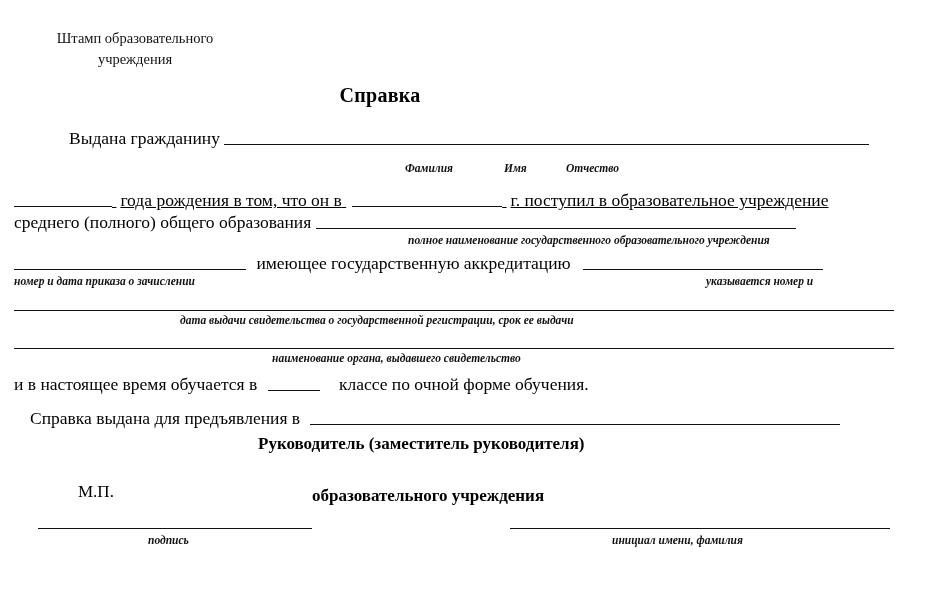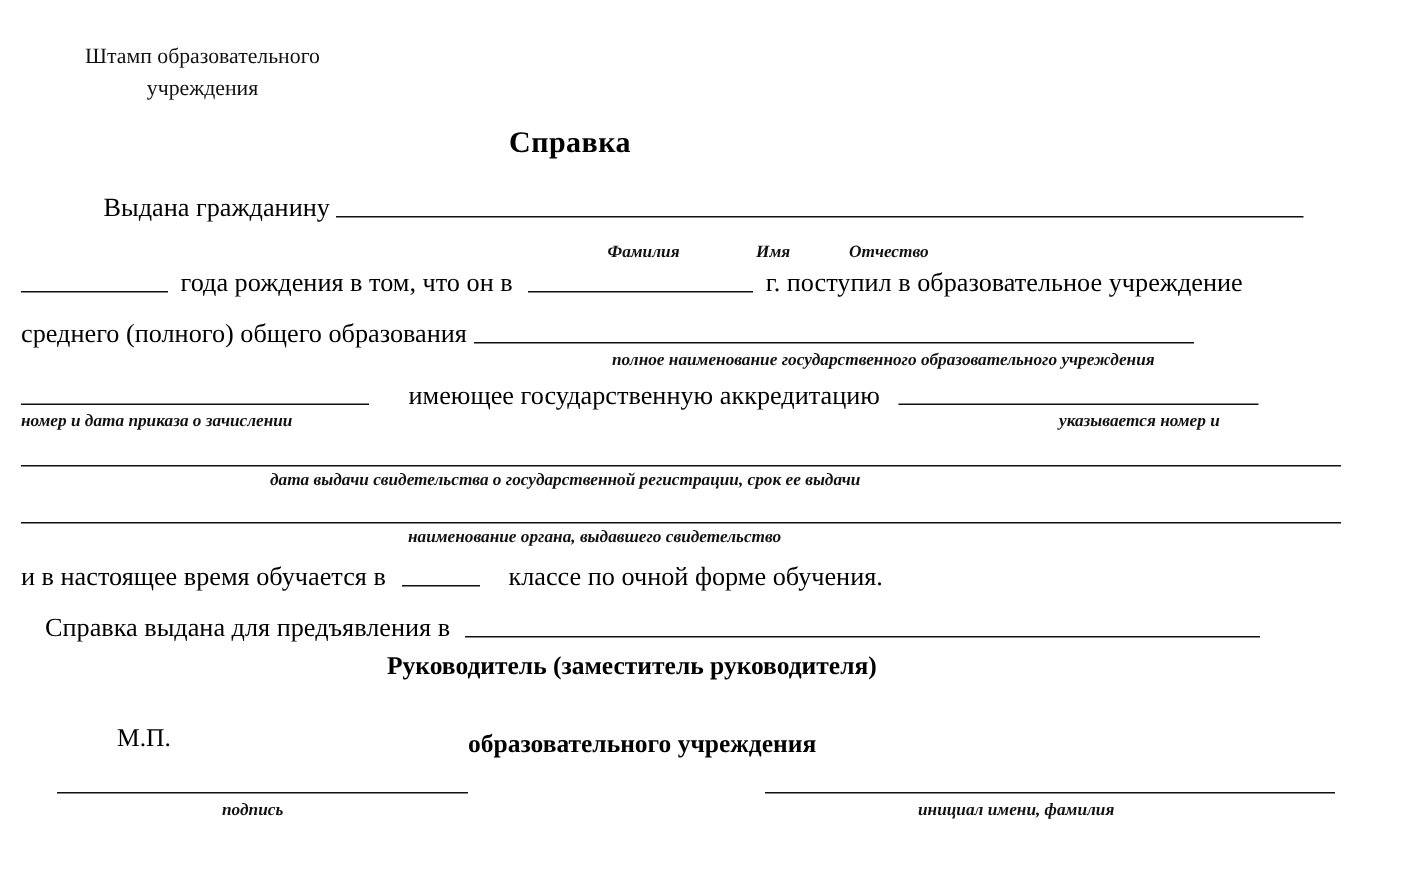--- a/index.html
+++ b/index.html
@@ -100,36 +100,36 @@
   <div class="doc-title">Справка</div>
 
   <div class="line-row" style="left:55px; top:128px;margin-left:14px;">
     <span>Выдана гражданину</span>
     <span class="rule" style="width:645px;"></span>
   </div>
   <div class="caption" style="left:405px; top:162px;">Фамилия</div>
   <div class="caption" style="left:504px; top:162px;">Имя</div>
   <div class="caption" style="left:566px; top:162px;">Отчество</div>
 
-  <div class="line-row" style="left:14px; top:178px;">
+  <div class="line-row" style="left:14px; top:190px;text-decoration:underline;">
     <span class="rule" style="width:98px;"></span>
     <span style="margin-left:4px;">года рождения в том, что он в</span>
     <span class="rule" style="width:150px; margin-left:6px;"></span>
     <span style="margin-left:4px;">г. поступил в образовательное учреждение</span>
   </div>
 
   <div class="line-row" style="left:14px; top:212px;">
     <span>среднего (полного) общего образования</span>
     <span class="rule" style="width:480px;"></span>
   </div>
   <div class="caption" style="left:408px; top:234px;">полное наименование государственного образовательного учреждения</div>
 
   <div class="line-row" style="left:14px; top:253px;">
     <span class="rule" style="width:232px;"></span>
-    <span style="margin-left:22px;">имеющее государственную аккредитацию</span>
+    <span style="margin-left:6px;">имеющее государственную аккредитацию</span>
     <span class="rule" style="width:240px; margin-left:8px;"></span>
   </div>
   <div class="caption" style="left:14px; top:275px;">номер и дата приказа о зачислении</div>
   <div class="caption" style="left:706px; top:275px;">указывается номер и</div>
 
   <div class="fullrule" style="left:14px; top:310px; width:880px;"></div>
   <div class="caption" style="left:180px; top:314px;">дата  выдачи  свидетельства о государственной регистрации,  срок  ее  выдачи</div>
 
   <div class="fullrule" style="left:14px; top:348px; width:880px;"></div>
   <div class="caption" style="left:272px; top:352px;">наименование органа, выдавшего свидетельство</div>

